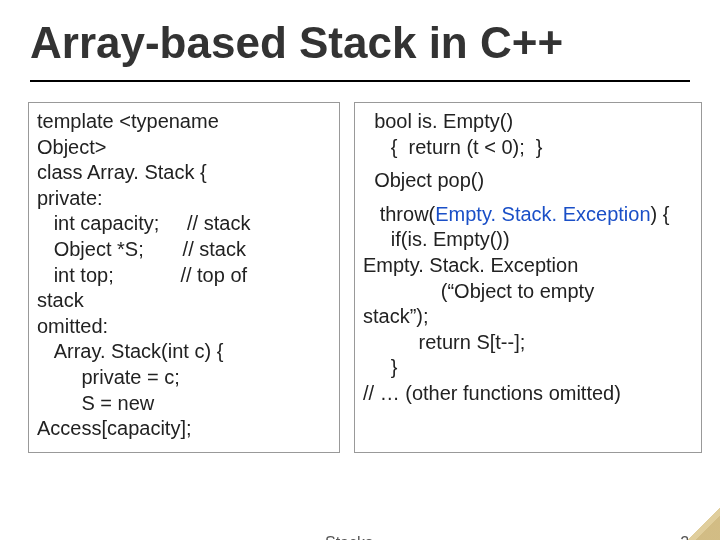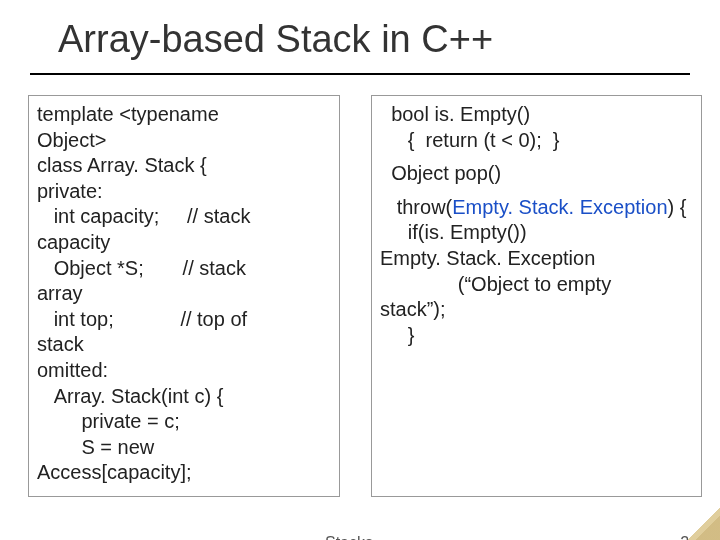--- a/index.html
+++ b/index.html
@@ -5,47 +5,46 @@
   * { margin: 0; padding: 0; box-sizing: border-box; }
   body {
     width: 720px;
     height: 540px;
     background: #fff;
     font-family: Arial, Helvetica, sans-serif;
     position: relative;
     overflow: hidden;
   }
   .title {
-    font-size: 38px;
+    font-size: 44px;
     color: #333;
     padding: 18px 0 0 30px;
-    font-weight: normal;
+    font-weight: bold;
     font-family: Verdana, Arial, sans-serif;
-    margin-left: 28px;
   }
   .underline {
     height: 2px;
     background: #000;
     margin: 12px 30px 0 30px;
   }
   .content {
     display: flex;
     padding: 20px 18px 0 28px;
-    gap: 3px;
+    gap: 14px;
   }
   .codebox {
     border: 1px solid #999;
     padding: 6px 8px 10px 8px;
     font-size: 20px;
     line-height: 1.28;
     color: #222;
     font-family: Arial, Helvetica, sans-serif;
   }
   .codebox.left  { flex: 0 0 312px; }
-  .codebox.right { flex: 1; margin-left: 28px; }
+  .codebox.right { flex: 1; }
   .codeline { white-space: pre-wrap; }
   .blue { color: #1a4fc7; }
   .footer {
     position: absolute;
     bottom: 6px;
     left: 0;
     right: 22px;
     font-size: 16px;
     color: #555;
   }
@@ -73,44 +72,44 @@
 <h1 class="title">Array-based Stack in C++</h1>
 <div class="underline"></div>
 
 <div class="content">
   <div class="codebox left">
     <div class="codeline">template &lt;typename</div>
     <div class="codeline">Object&gt;</div>
     <div class="codeline">class Array. Stack {</div>
     <div class="codeline">private:</div>
     <div class="codeline">   int capacity;     // stack</div>
-    <div class="codeline">capacity</div>
     <div class="codeline">   Object *S;       // stack</div>
-    <div class="codeline">array</div>
     <div class="codeline">   int top;            // top of</div>
     <div class="codeline">stack</div>
     <div class="codeline">omitted:</div>
     <div class="codeline">   Array. Stack(int c) {</div>
     <div class="codeline">        private = c;</div>
     <div class="codeline">        S = new</div>
     <div class="codeline">Access[capacity];</div>
   </div>
 
   <div class="codebox right">
     <div class="codeline">  bool is. Empty()</div>
     <div class="codeline">     {  return (t &lt; 0);  }</div>
     <div style="height:8px"></div>
     <div class="codeline">  Object pop()</div>
     <div style="height:8px"></div>
     <div class="codeline"><span>   throw(</span><span class="blue">Empty. Stack. Exception</span><span>) {</span></div>
     <div class="codeline">     if(is. Empty())</div>
     <div class="codeline">Empty. Stack. Exception</div>
     <div class="codeline">              (“Object to empty</div>
     <div class="codeline">stack”);</div>
+    <div class="codeline">          return S[t--];</div>
     <div class="codeline">     }</div>
+    <div class="codeline">// … (other functions omitted)</div>
   </div>
 </div>
 
 <div class="footer">
   <span class="label">Stacks</span>
   <span class="num">20</span>
 </div>
 
 <div class="fold"></div>
 

